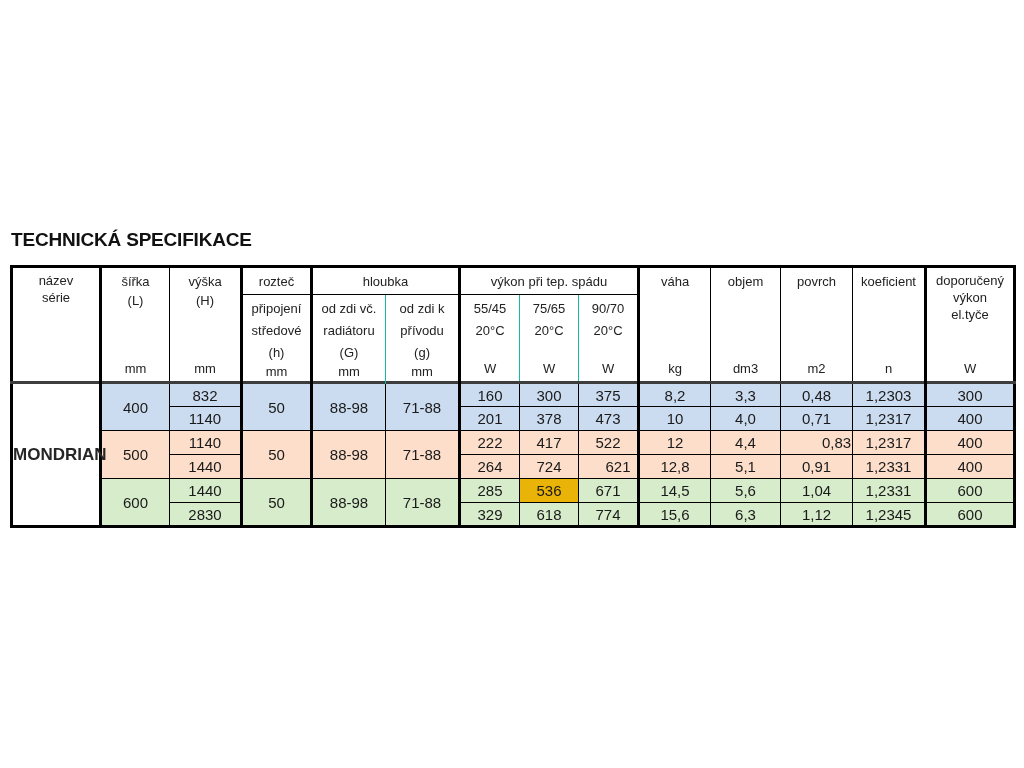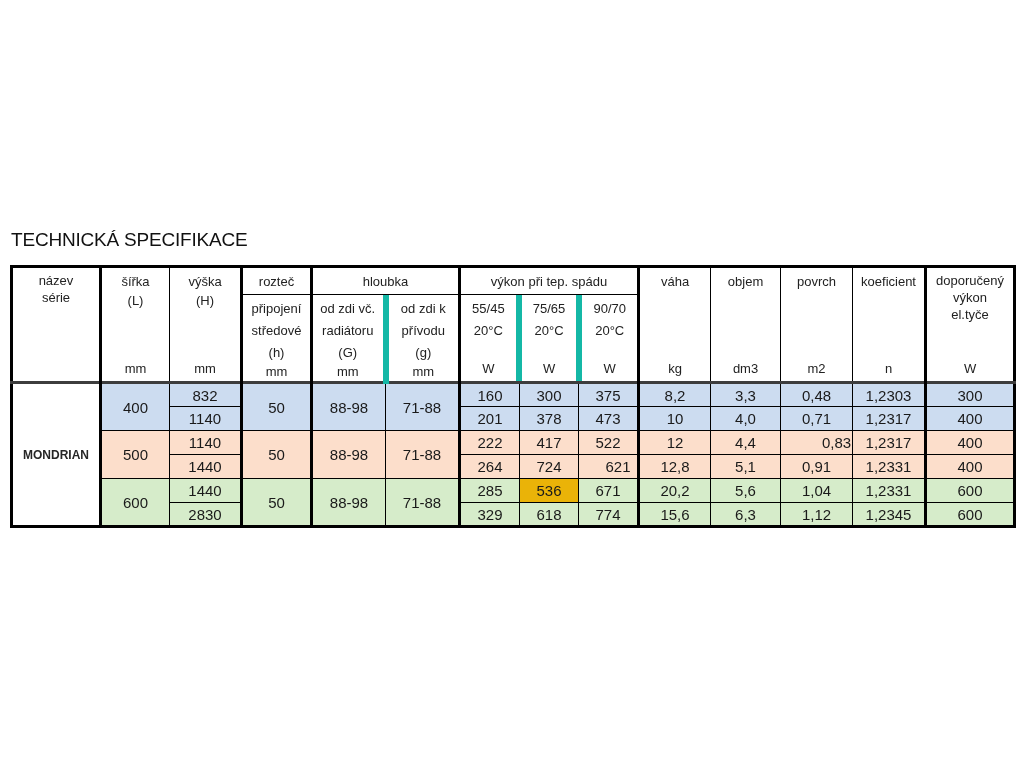--- a/index.html
+++ b/index.html
@@ -11,21 +11,21 @@
     font-family: "Liberation Sans", sans-serif;
     color: #1a1a1a;
     overflow: hidden;
   }
   .title {
     position: absolute;
     left: 11px;
     top: 229px;
     margin: 0;
     font-size: 19px;
-    font-weight: normal;
+    font-weight: bold;
     letter-spacing: -0.2px;
     color: #111111;
     white-space: nowrap;
   }
   table.spec {
     position: absolute;
     left: 10px;
     top: 265px;
     width: 1003px;
     table-layout: fixed;
@@ -64,36 +64,36 @@
   }
   .hmid {
     padding-top: 3px;
     line-height: 1.7;
     white-space: pre-line;
     text-align: center;
     flex: none;
   }
   .hsplit { display: flex; flex: 1; }
   .hsub { flex: 1; display: flex; flex-direction: column; }
-  .hsub.bl { border-left: 6px solid #14b8a6; }
+  .hsub.bl { border-left: 1px solid #14b8a6; }
   .spacer { flex: 1 1 auto; }
   .hunit { flex: none; padding-bottom: 5px; text-align: center; }
 
   
   tbody tr { height: 24px; }
   tbody td {
     text-align: center;
     vertical-align: middle;
     font-size: 15px;
   }
   tbody tr.first td { border-top: 3px solid #3d3d3d; }
   td.series {
     background: #ffffff;
     font-weight: bold;
-    font-size: 12px;
+    font-size: 17px;
     color: #262626;
   }
 </style>
 </head>
 <body>
 
 <div class="page">
   <h1 class="title">TECHNICKÁ SPECIFIKACE</h1>
 
   <table class="spec">
@@ -295,21 +295,21 @@
 
       <tr>
         <td class="tl" rowspan="2" style="background-color: rgb(214, 236, 202);">600</td>
         <td style="background-color: rgb(214, 236, 202);">1440</td>
         <td class="tl" rowspan="2" style="background-color: rgb(214, 236, 202);">50</td>
         <td class="tl" rowspan="2" style="background-color: rgb(214, 236, 202);">88-98</td>
         <td rowspan="2" style="background-color: rgb(214, 236, 202);">71-88</td>
         <td class="tl" style="background-color: rgb(214, 236, 202);">285</td>
         <td style="background-color: #eab308;">536</td>
         <td style="background-color: rgb(214, 236, 202);">671</td>
-        <td class="tl" style="background-color: rgb(214, 236, 202);">20,2</td>
+        <td class="tl" style="background-color: rgb(214, 236, 202);">14,5</td>
         <td style="background-color: rgb(214, 236, 202);">5,6</td>
         <td style="background-color: rgb(214, 236, 202);">1,04</td>
         <td style="background-color: rgb(214, 236, 202);">1,2331</td>
         <td class="tl" style="background-color: rgb(214, 236, 202);">600</td>
       </tr>
 
       <tr>
         <td style="background-color: rgb(214, 236, 202);">2830</td>
         <td class="tl" style="background-color: rgb(214, 236, 202);">329</td>
         <td style="background-color: rgb(214, 236, 202);">618</td>

